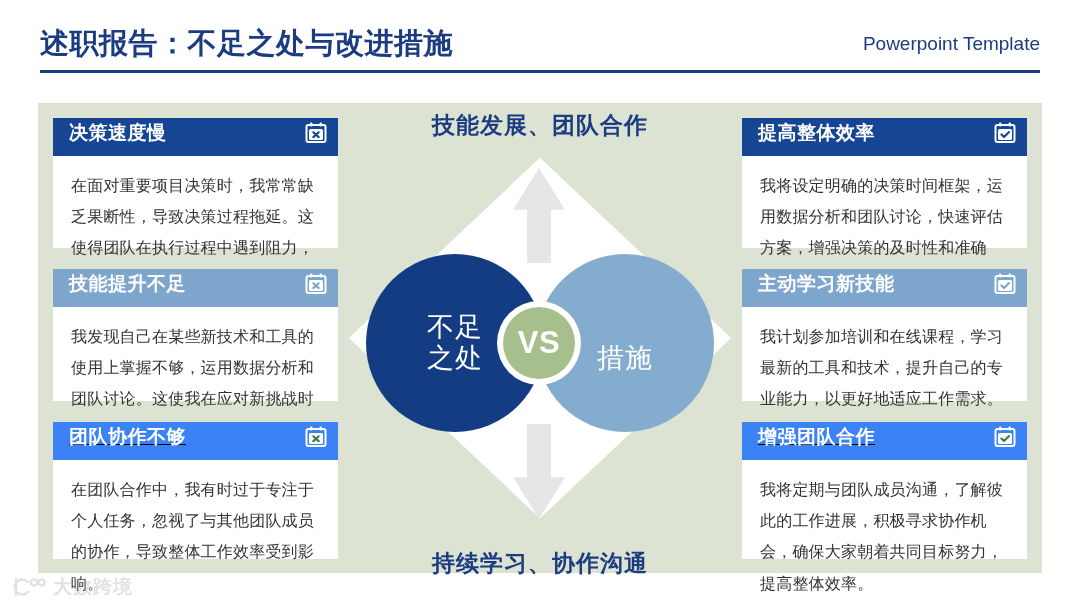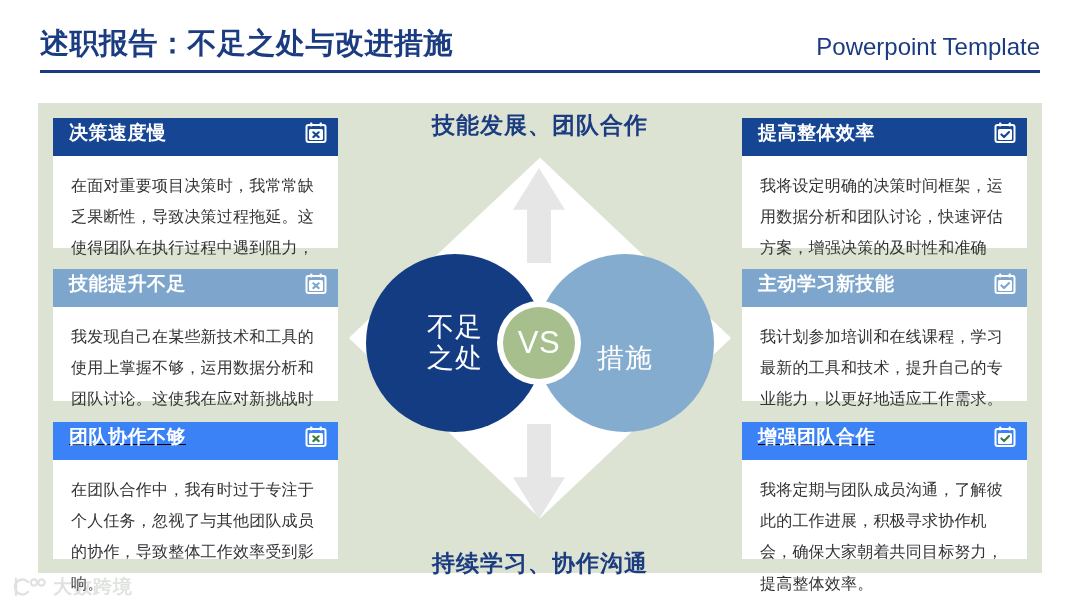--- a/index.html
+++ b/index.html
@@ -39,21 +39,21 @@
     font-size: 29px;
     font-weight: bold;
     color: #1B3C80;
     letter-spacing: 0.5px;
     white-space: nowrap;
   }
   .header-subtitle {
     position: absolute;
     right: 40px;
     top: 33px;
-    font-size: 24px;
+    font-size: 19px;
     color: #1B3C80;
     white-space: nowrap;
   }
   .header-rule {
     position: absolute;
     left: 40px;
     top: 70px;
     width: 1000px;
     height: 3px;
     background: #1B3C80;
@@ -167,21 +167,21 @@
   .circle-vs {
     left: 503px;
     top: 307px;
     width: 72px;
     height: 72px;
     background: #A7BE8D;
     z-index: 4;
   }
   .circle-vs-text {
     font-size: 31px;
-    font-weight: normal;
+    font-weight: bold;
     color: #ffffff;
     letter-spacing: 0.5px;
   }
 
   
   .arrow-up {
     position: absolute;
     left: 513px;
     top: 168px;
     width: 52px;

